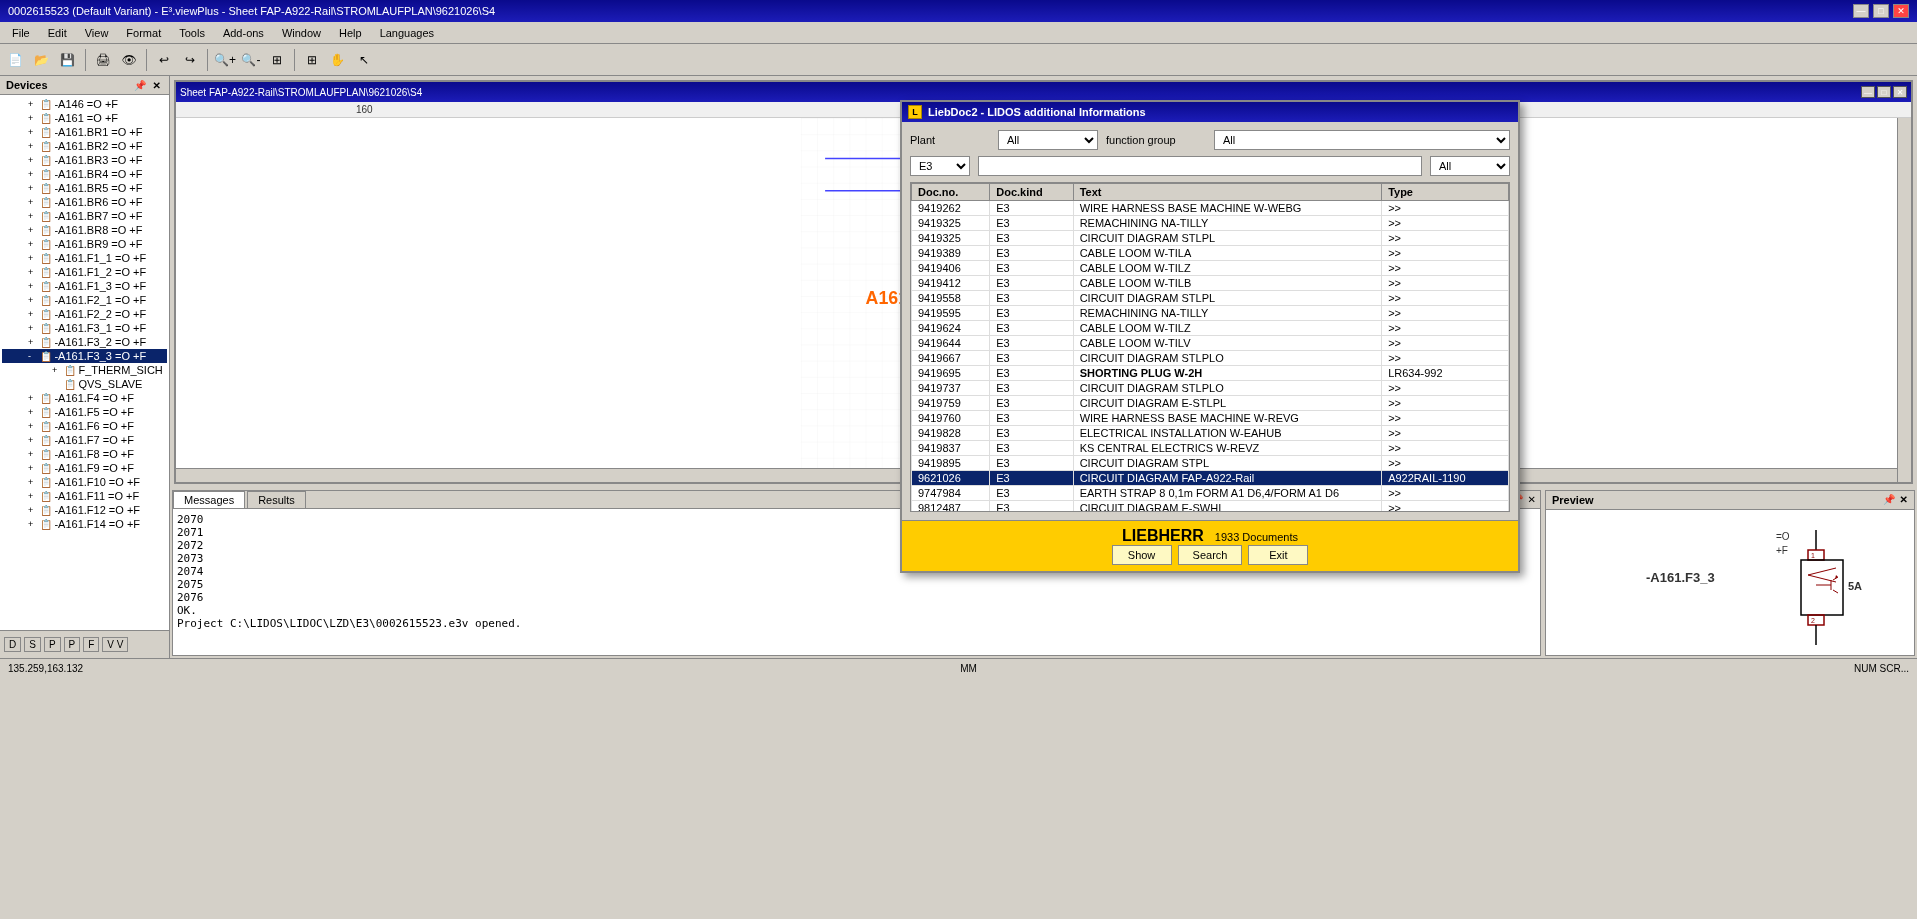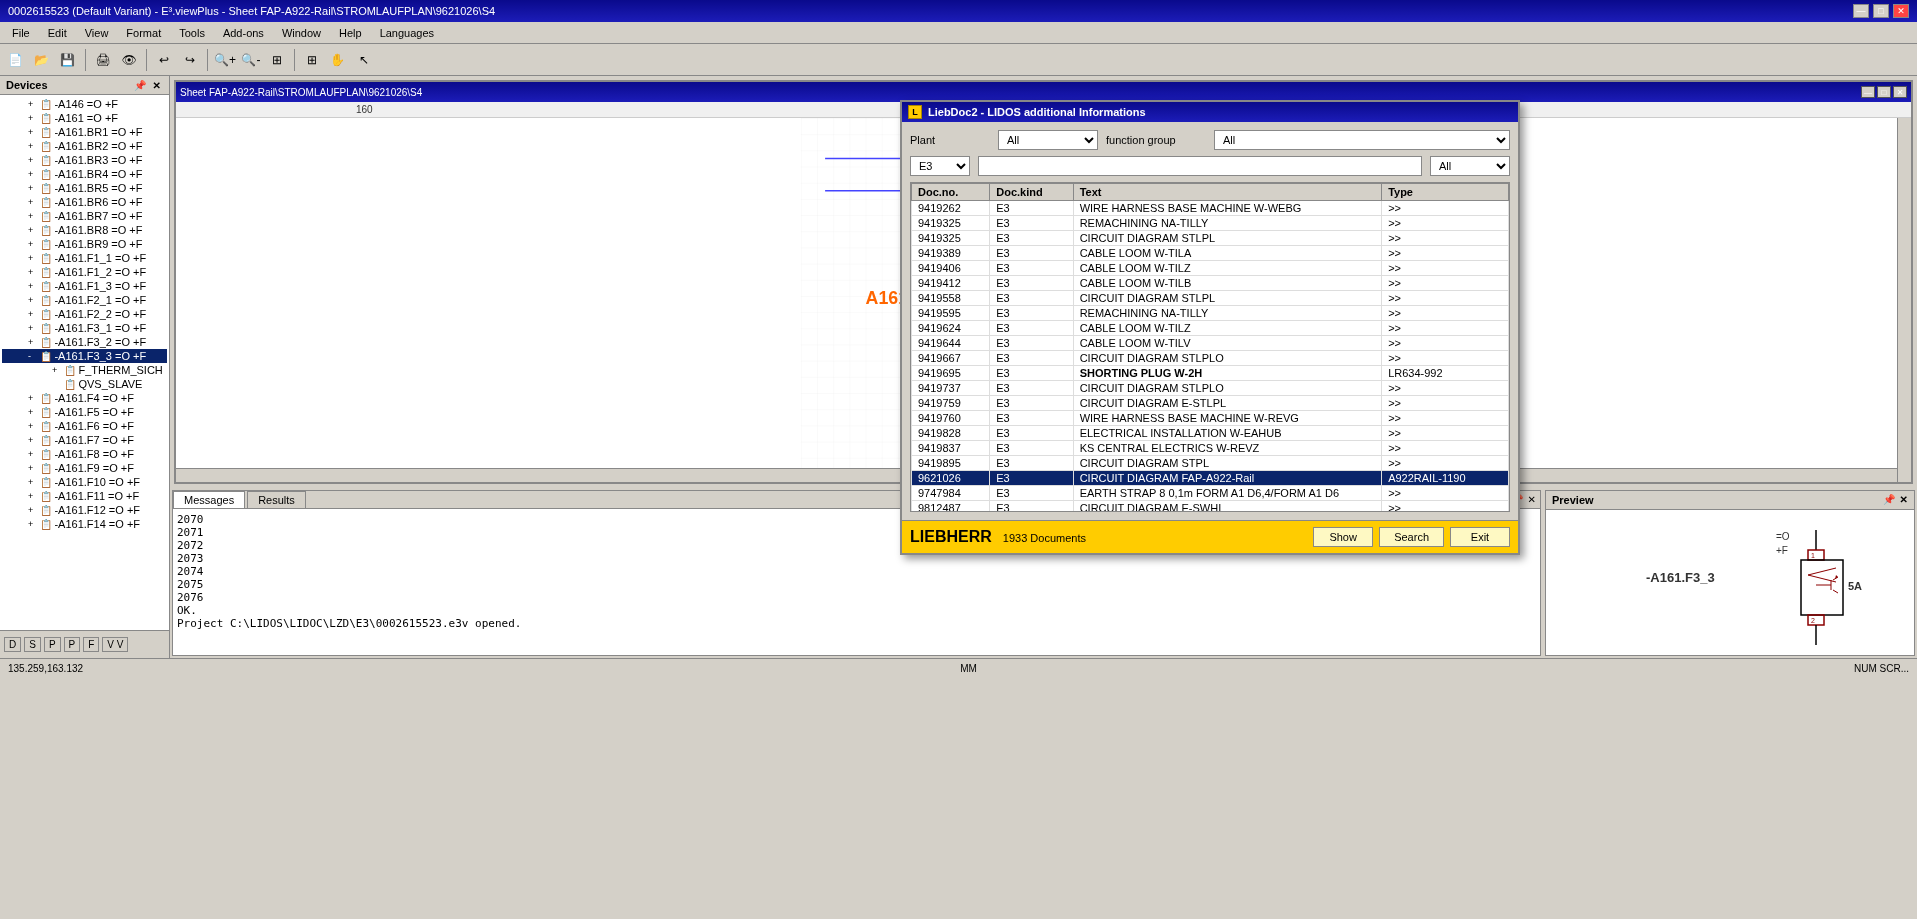--- a/index.html
+++ b/index.html
@@ -328,20 +328,21 @@
     }
     .lidos-table tr.selected { background: #0a246a; color: white; }
     .lidos-table tr.selected td { color: white; }
     .lidos-footer {
       display: flex;
       align-items: center;
       justify-content: space-between;
       padding: 6px 8px;
       border-top: 1px solid #888;
       background: #ffcc00;
+      flex-direction: column;
     }
     .lidos-liebherr {
       font-size: 16px;
       font-weight: bold;
       color: black;
     }
     .lidos-docs-count { font-size: 11px; color: black; }
     .lidos-btns { display: flex; gap: 6px; }
     .lidos-btn {
       padding: 3px 14px;

